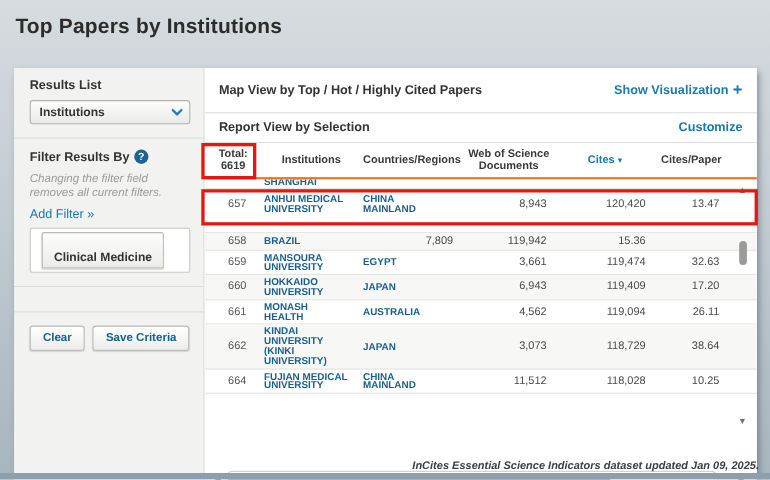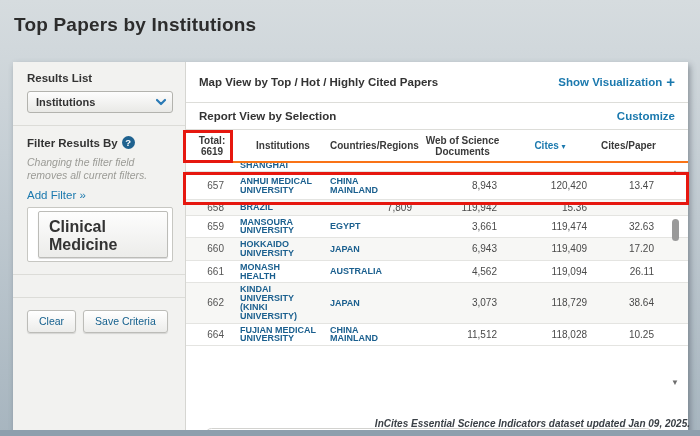--- a/index.html
+++ b/index.html
@@ -23,44 +23,44 @@
     display:flex; align-items:center; justify-content:space-between;
     height:22px; padding:0 6px 0 8px; background:linear-gradient(#fdfdfd,#e9e9e6);
     border:1px solid #b3b3ae; border-radius:3px; font-weight:bold; font-size:11px; color:#333; cursor:pointer;
   }
   .chev { width:10px; height:10px; flex:none; }
   .help-icon { display:inline-block; width:13px; height:13px; border-radius:50%; background:#1f628f; color:#fff;
     font-size:9.5px; font-weight:bold; text-align:center; line-height:13px; vertical-align:1px; margin-left:4px; }
   .sb-note { font-style:italic; color:#9b9b96; font-size:10.5px; line-height:12.5px; margin:2px 0 8px; }
   .add-filter { color:#1b79ae; font-weight:normal; font-size:11.5px; margin-bottom:6px; cursor:pointer; }
   .chip-box { background:#fff; border:1px solid #c7c7c2; border-radius:2px; padding:3px 4px; }
-  .chip { display:inline-block; margin-left:6px; padding:6px 10px 3px; background:linear-gradient(#fdfdfd,#ececea);
+  .chip { display:inline-block; margin-left:6px; padding:16px 10px 3px; background:linear-gradient(#fdfdfd,#ececea);
     border:1px solid #bcbcb8; border-radius:2px; box-shadow:0 1px 1px rgba(0,0,0,.15);
-    font-weight:bold; font-size:16px; color:#333; cursor:pointer; }
+    font-weight:bold; font-size:11px; color:#333; cursor:pointer; }
   .btn-row { display:flex; gap:7px; padding:12px 12px 0 14px; }
   .sb-btn { padding:4px 11px 5px; background:linear-gradient(#ffffff,#ececea); border:1px solid #bcbcb8; border-radius:3px;
-    font-weight:normal; font-size:10.5px; color:#16618e; cursor:pointer; box-shadow:0 1px 1px rgba(0,0,0,.12); }
+    font-weight:bold; font-size:10.5px; color:#16618e; cursor:pointer; box-shadow:0 1px 1px rgba(0,0,0,.12); }
   
   .main { flex:1; display:flex; flex-direction:column; position:relative; background:#fff; }
   .bar-row { display:flex; align-items:center; justify-content:space-between; padding:0 13px;gap:20px; }
   .map-row { height:41px; border-bottom:1px solid #ddddd9; }
   .report-row { height:27px; border-bottom:1px solid #ddddd9; }
   .bar-title { font-weight:bold; font-size:11.5px; color:#333; }
   .bar-link { font-weight:bold; font-size:11.5px; color:#1b79ae; cursor:pointer; display:flex; align-items:center; gap:4px; }
   .plus { font-size:15px; font-weight:bold; line-height:10px; }
   
   .grid { display:grid; grid-template-columns:52px 90px 92px 85px 90px 67px; }
   .thead { height:33px; border-bottom:2px solid #f97316; align-items:center; }
   .th { font-weight:bold; font-size:10px; color:#3a3a3a; text-align:center; line-height:11px; padding:0 2px; }
   .th.cites { color:#1b79ae; cursor:pointer; }
   .sort-arrow { font-size:8px; }
   .tbody { height:227px; overflow:hidden; position:relative; }
   .trow { border-bottom:1px solid #e4e4e1; align-items:center; padding:2px 0; }
   .trow:nth-child(odd){ background:#f7f7f5; }
-  .trow.hl { background:#fff; padding:5px 0 4px; }
+  .trow.hl { background:#fff; padding:5px 0 16px; }
   .c { font-size:10px; color:#4a4a4a; }
   .rank { text-align:right; padding-right:14px; color:#555; }
   .inst, .ctry { font-weight:bold; font-size:9px; line-height:8.8px; color:#1a5f8e; cursor:pointer; }
   .inst { padding:0 12px 0 2px; }
   .ctry { padding:0 30px 0 2px; }
   .num { text-align:right; padding-right:8px; }
   .partial-row { height:9px; overflow:hidden; border-bottom:1px solid #e4e4e1; }
   .partial-row span { display:block; margin:-3px 0 0 54px; font-weight:bold; font-size:9px; color:#1a5f8e; }
   
   .vscroll { position:absolute; right:6px; top:0; bottom:0; width:12px; }

